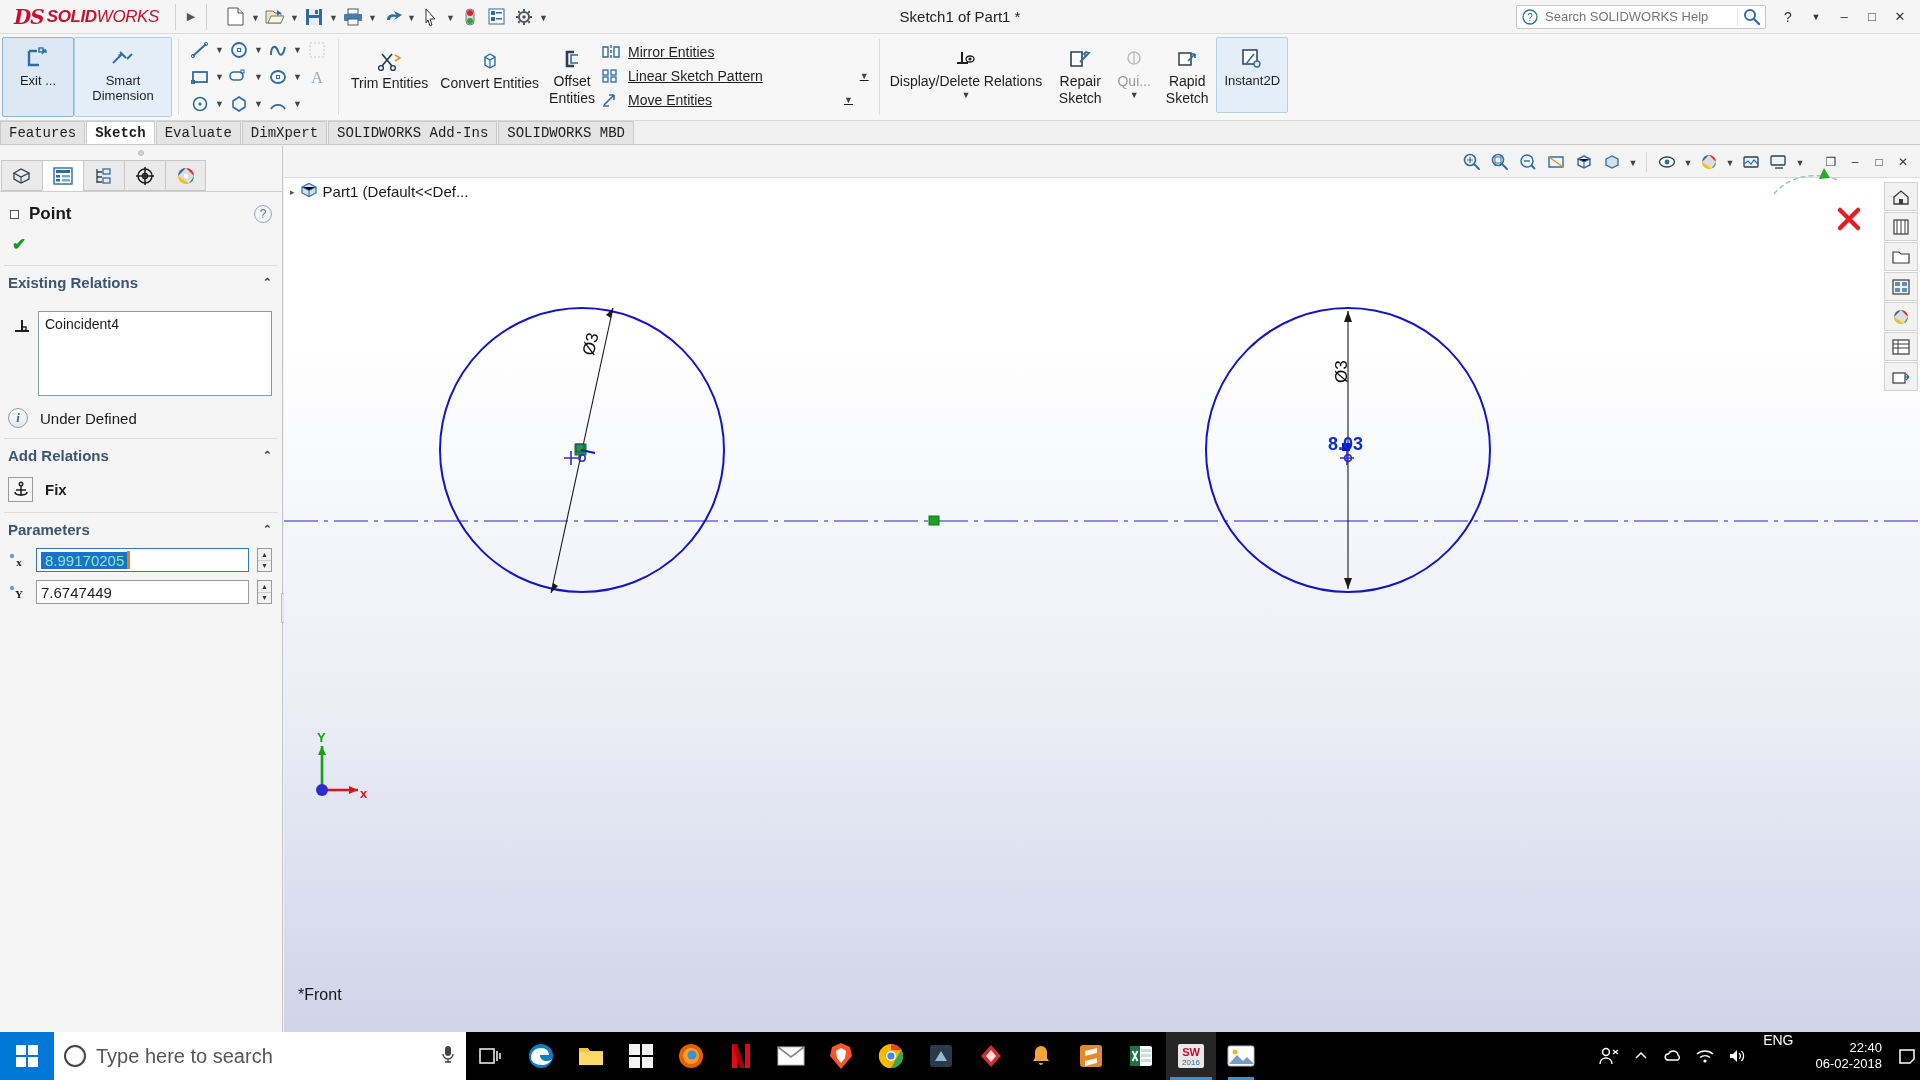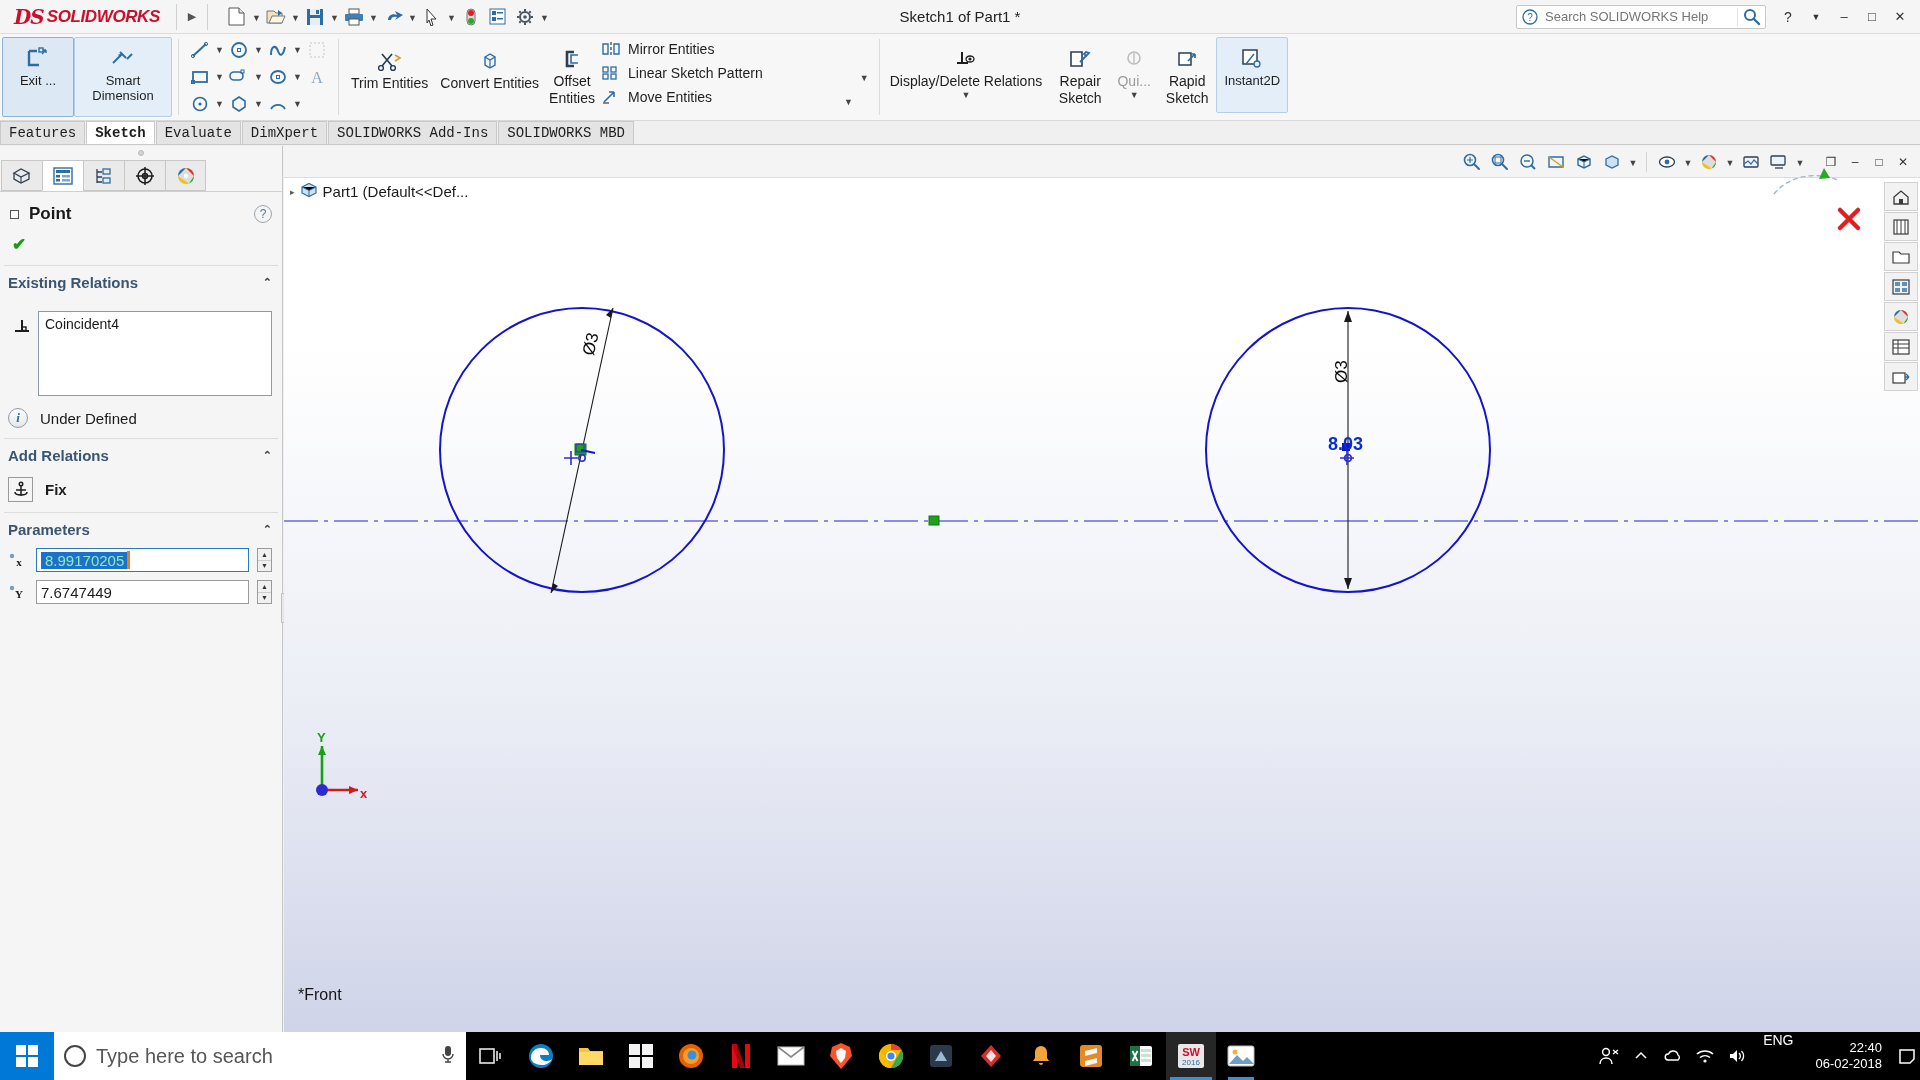--- a/index.html
+++ b/index.html
@@ -23,21 +23,21 @@
     height:34px;
   }
   .sw-logo .ds {
     font-family:"DejaVu Serif", serif; font-style:italic; font-weight:bold;
     font-size:20px; color:#c8102e; letter-spacing:-1px;
   }
   .sw-logo .swtext {
     font-weight:bold; font-style:italic; font-size:17px; color:#c8102e;
     letter-spacing:-0.4px;
   }
-  .sw-logo .swtext span.works { color:#c8102e; font-weight:bold; }
+  .sw-logo .swtext span.works { color:#c8102e; font-weight:normal; }
   .tb-sep { width:1px; height:26px; background:#d0d0d0; margin:0 6px; }
   .tb-arrow {
     width:18px; height:26px; display:flex; align-items:center; justify-content:center;
     color:#555; font-size:11px;
   }
   .qat { display:flex; align-items:center; gap:1px; padding-left:10px; }
   .qat-btn {
     width:26px; height:26px; display:flex; align-items:center; justify-content:center;
     cursor:default;
   }
@@ -85,21 +85,21 @@
   .srow { display:flex; align-items:center; gap:0px; height:26px; }
   .sbtn { width:26px; height:25px; display:flex; align-items:center; justify-content:center; }
   .sdrop { width:13px; height:25px; display:flex; align-items:center; justify-content:center;
      color:#444; font-size:9px; }
   .txtbtn {
     display:flex; flex-direction:column; align-items:center; justify-content:flex-start;
     padding:4px 6px 0 6px; font-size:14px; color:#1f1f1f; line-height:1.2;
   }
   .txtbtn .ic { height:26px; display:flex; align-items:center; justify-content:center; }
   .listgrp { display:flex; flex-direction:column; justify-content:center; padding:4px 2px; gap:2px; }
-  .lrow { display:flex; align-items:flex-start; gap:7px; height:22px; font-size:14px; color:#1f1f1f; }
+  .lrow { display:flex; align-items:center; gap:7px; height:22px; font-size:14px; color:#1f1f1f;text-decoration:underline; }
   .lrow .ic { width:20px; display:flex; align-items:center; justify-content:center; }
   .colbtn {
     display:flex; flex-direction:column; align-items:center; justify-content:center;
     font-size:14px; line-height:1.2; text-align:center; padding:2px 4px;
   }
   .dropcaret { color:#444; font-size:9px; display:flex; align-items:flex-end; justify-content:center;
      padding-bottom:4px; }
 
   
   .cmdtabs {

